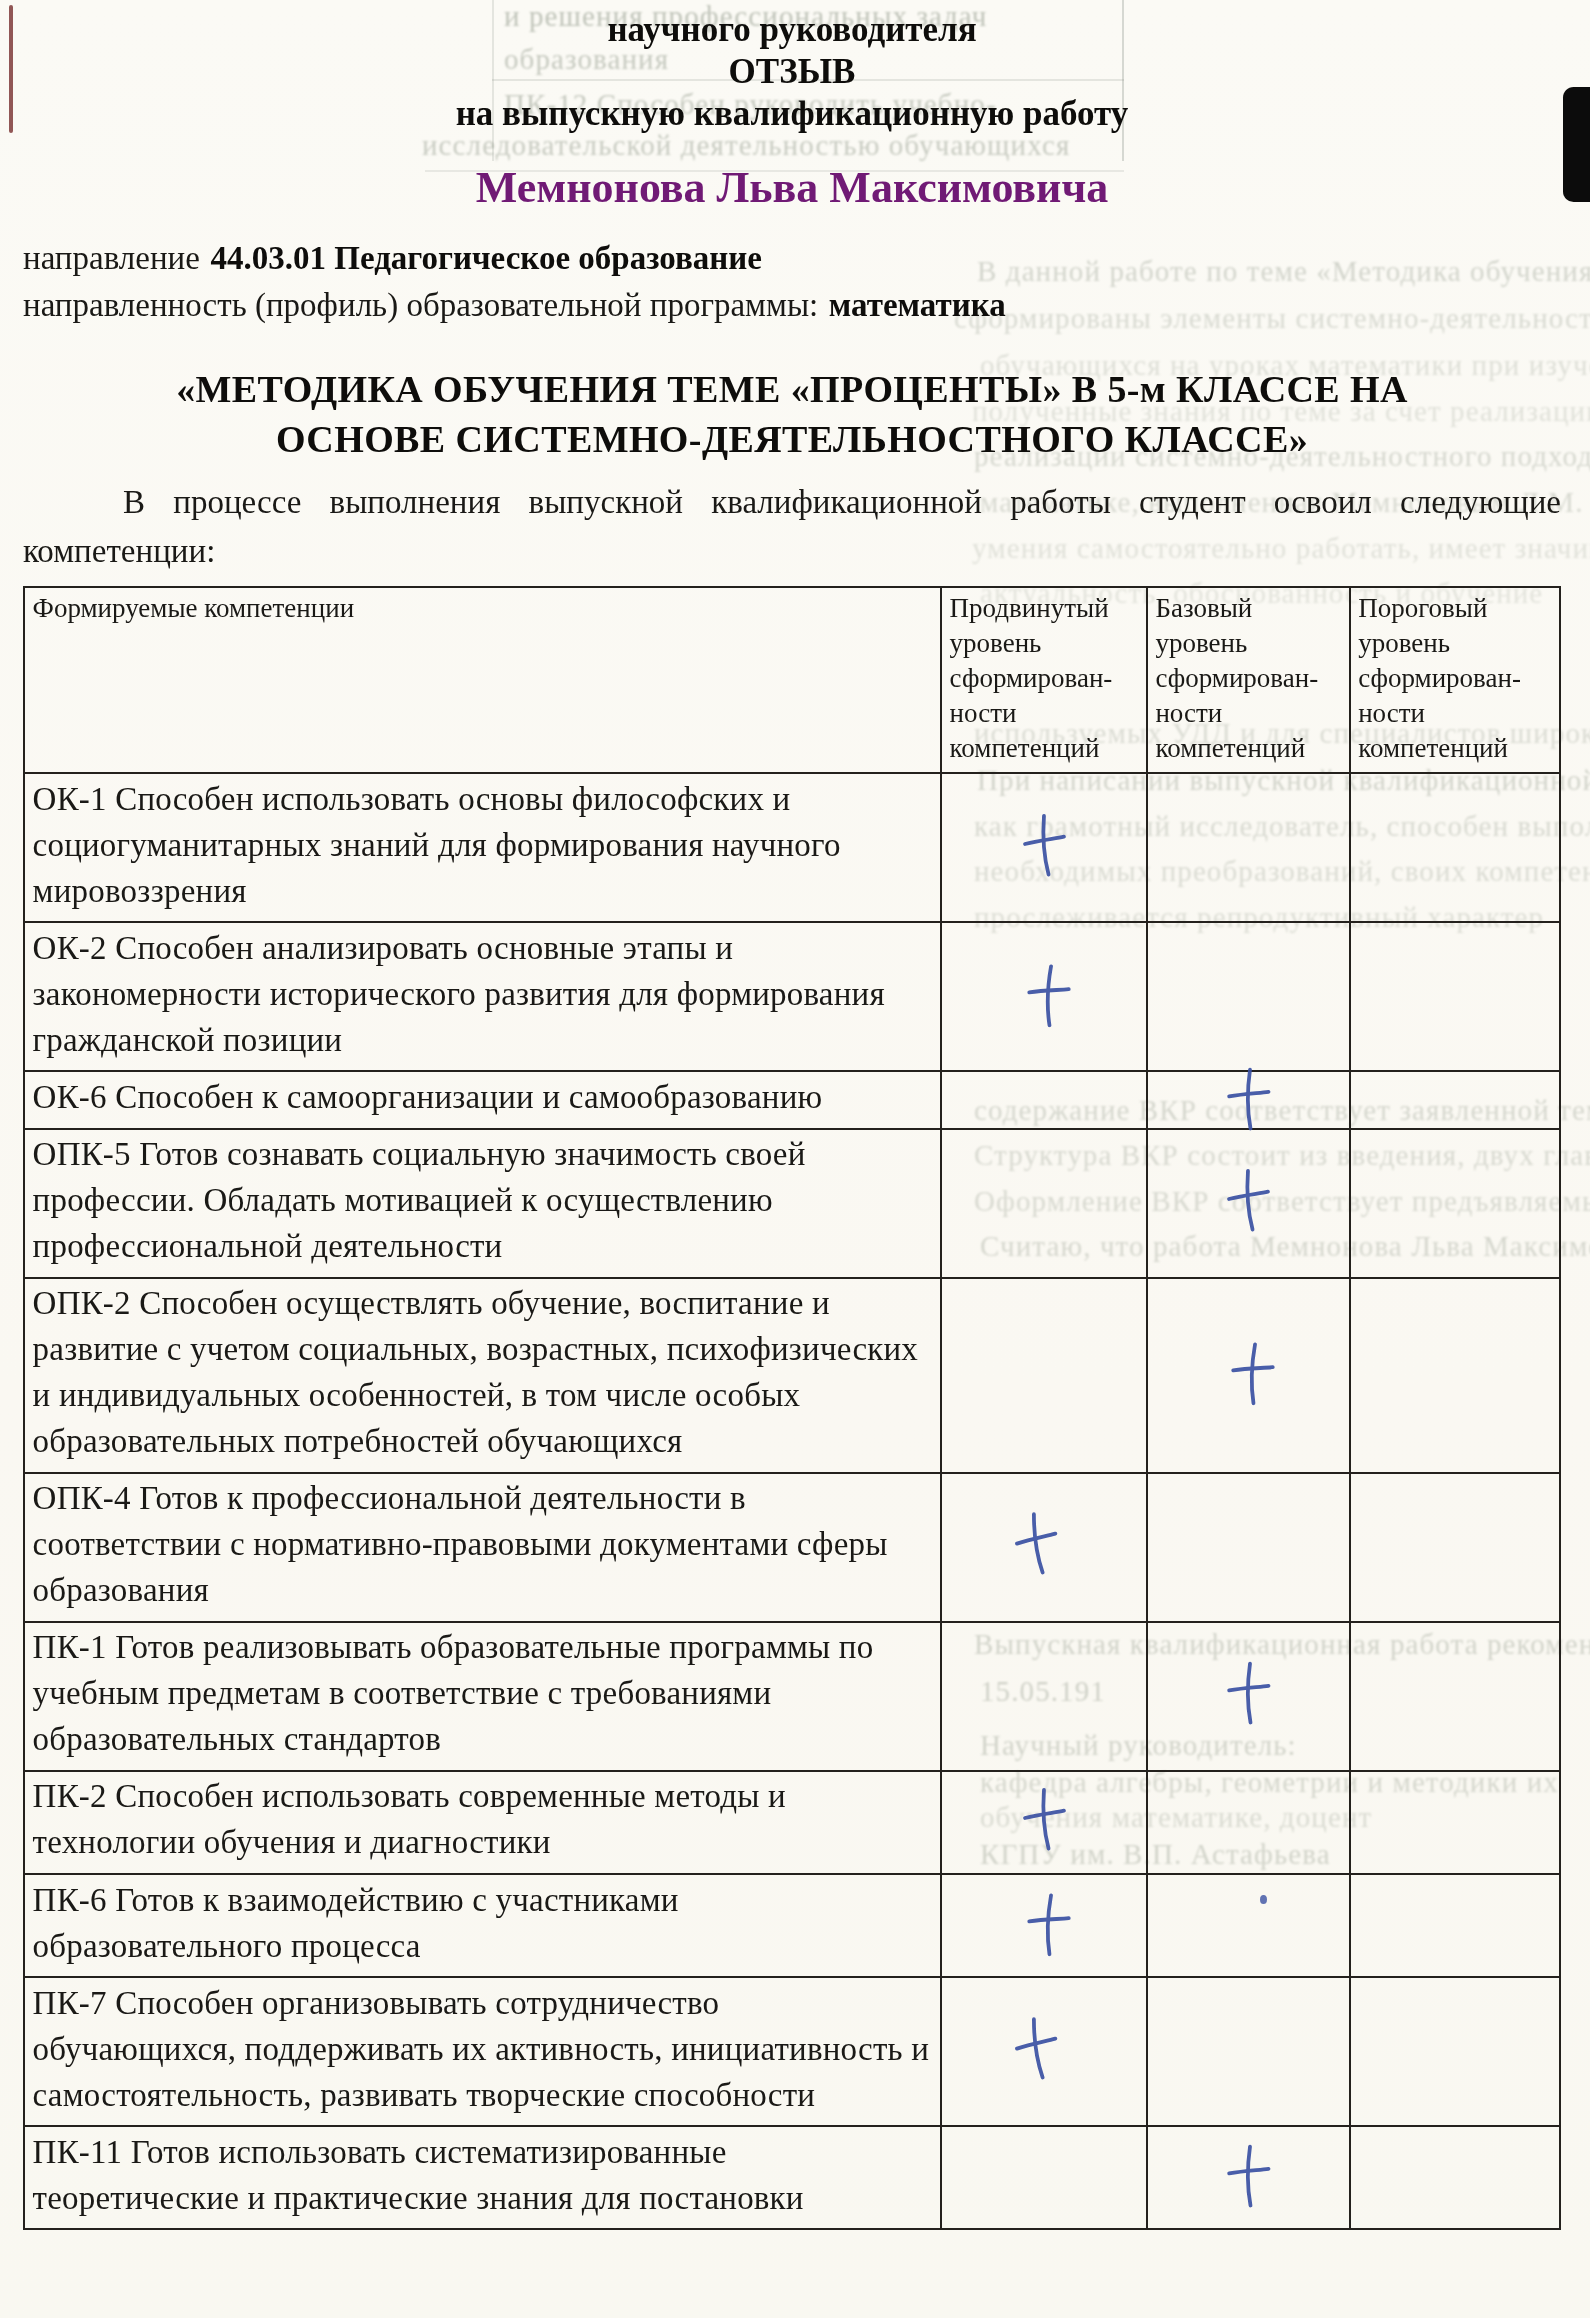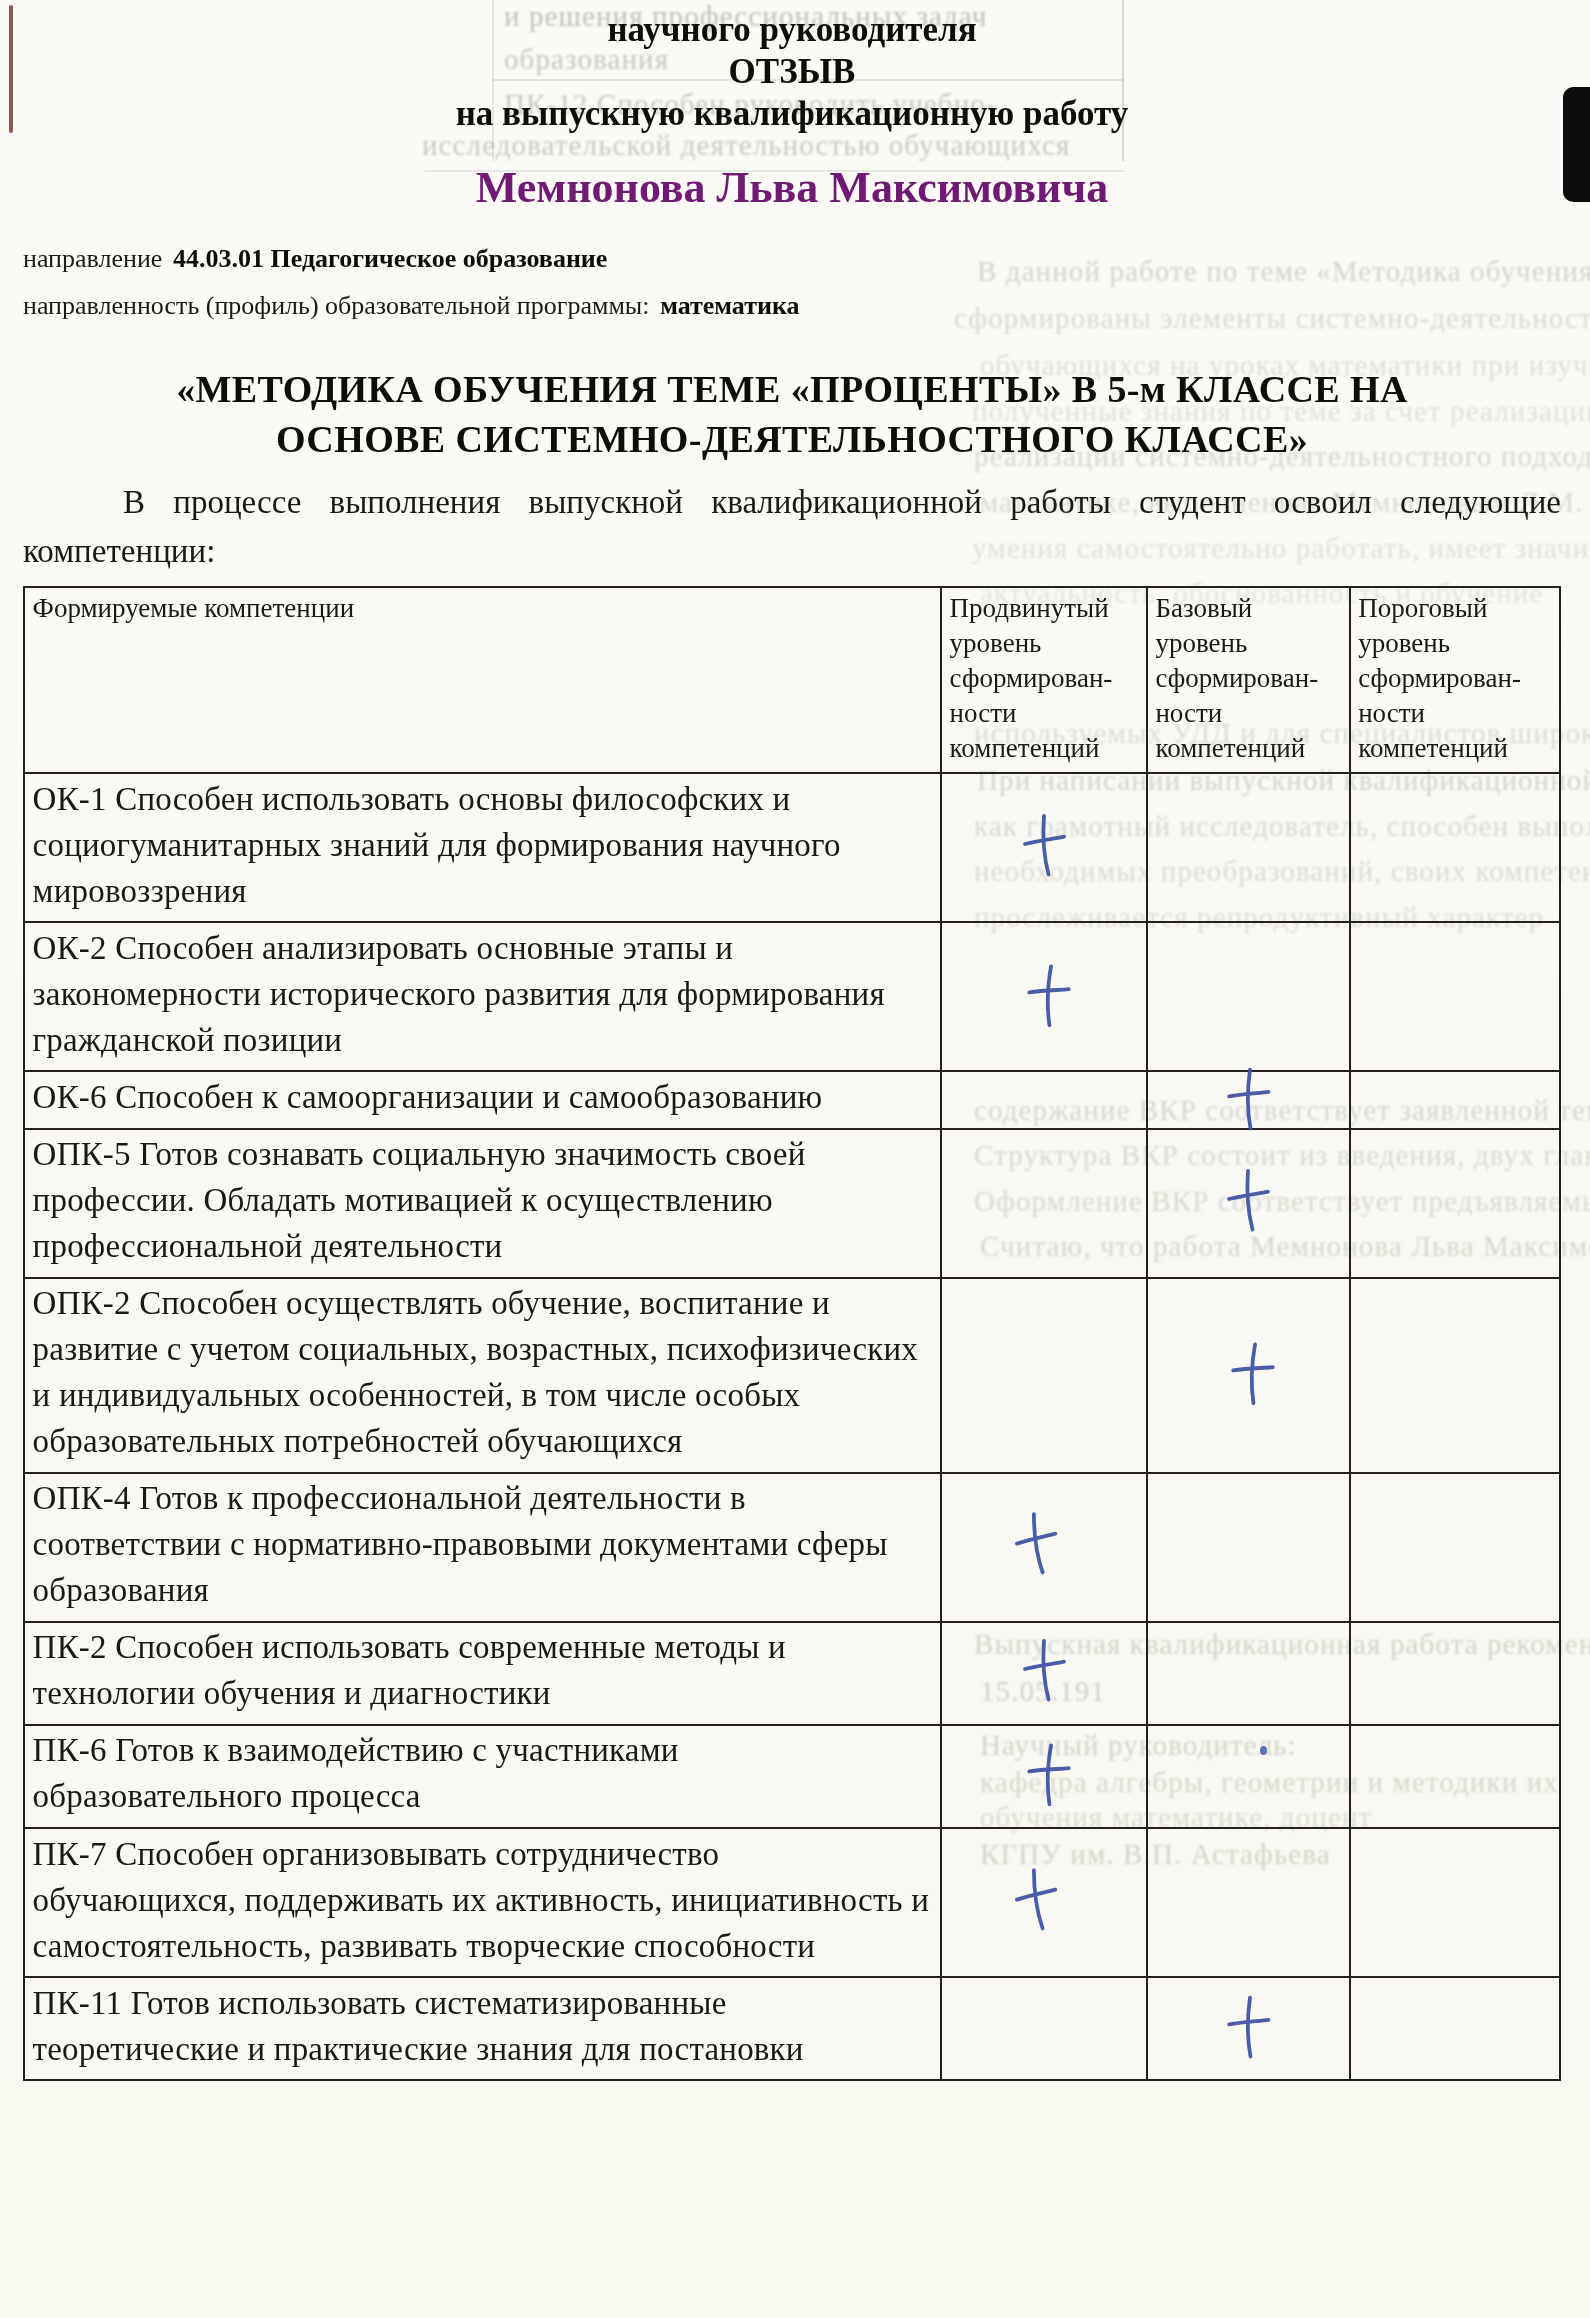--- a/index.html
+++ b/index.html
@@ -20,21 +20,21 @@
   .bl-v2{left:492px;top:0;width:2.3px;height:161px;opacity:.2;}
   .bl-h1{left:492px;top:79px;width:632px;height:2.3px;opacity:.2;}
   .bl-h2{left:425px;top:170px;width:699px;height:2.3px;opacity:.16;}
   
   .scan-blob{position:absolute;right:0;top:87px;width:27px;height:115px;background:#0c0c0c;border-radius:10.6px 0 0 10.6px;z-index:6;}
   .edge-red{position:absolute;left:9px;top:4.6px;width:3.8px;height:128px;background:#6e2020;opacity:.75;border-radius:2.3px;z-index:6;}
   
   .content{position:relative;z-index:2;padding:9px 29px 0 23px;}
   .heading{text-align:center;font-weight:bold;font-size:35px;line-height:42px;color:#0e0d0b;}
   .student{text-align:center;font-weight:bold;font-size:44px;line-height:42px;margin-top:32px;color:#701a75;}
-  .meta{font-size:26px;line-height:47px;}
+  .meta{font-size:33px;line-height:47px;}
   .meta-first{margin-top:26px;}
   .lbl{margin-right:10.6px;}
   .b{font-weight:bold;color:#0e0d0b;}
   .work-title{text-align:center;font-weight:bold;font-size:38px;line-height:50px;margin-top:35px;color:#0e0d0b;letter-spacing:0.4px;}
   .intro{font-size:33px;line-height:49px;margin-top:13.7px;text-align:justify;text-indent:100px;}
   
   table.comp{width:100%;border-collapse:collapse;table-layout:fixed;margin-top:10.6px;font-size:33px;line-height:46px;}
   table.comp th,table.comp td{border:2.3px solid #24211d;vertical-align:top;text-align:left;font-weight:normal;}
   table.comp th{font-size:27px;line-height:35px;padding:3px 6px 6px 7.6px;}
   th.h-comp{font-size:33px;line-height:44px;}
@@ -202,20 +202,33 @@
               <svg width="49" height="68" viewBox="0 0 64 90">
                 <path d="M34 6 C31 30 30 55 36 84" fill="none" stroke="#3b51a3" stroke-width="5" stroke-linecap="round"></path>
                 <path d="M7 42 C26 38 46 37 59 35" fill="none" stroke="#3b51a3" stroke-width="5" stroke-linecap="round"></path>
               </svg>
             </span>
           </td>
           <td class="c-level"></td>
           <td class="c-level"></td>
         </tr>
         <tr>
+          <td class="c-text">ПК-1  Готов реализовывать образовательные программы по учебным предметам в соответствие с требованиями образовательных стандартов</td>
+          <td class="c-level"></td>
+          <td class="c-level">
+            <span class="ink-mark m3">
+              <svg width="49" height="68" viewBox="0 0 64 90">
+                <path d="M34 6 C31 30 30 55 36 84" fill="none" stroke="#3b51a3" stroke-width="5" stroke-linecap="round"></path>
+                <path d="M7 42 C26 38 46 37 59 35" fill="none" stroke="#3b51a3" stroke-width="5" stroke-linecap="round"></path>
+              </svg>
+            </span>
+          </td>
+          <td class="c-level"></td>
+        </tr>
+        <tr>
           <td class="c-text">ПК-2  Способен использовать современные методы и технологии обучения и диагностики</td>
           <td class="c-level">
             <span class="ink-mark m0">
               <svg width="49" height="68" viewBox="0 0 64 90">
                 <path d="M34 6 C31 30 30 55 36 84" fill="none" stroke="#3b51a3" stroke-width="5" stroke-linecap="round"></path>
                 <path d="M7 42 C26 38 46 37 59 35" fill="none" stroke="#3b51a3" stroke-width="5" stroke-linecap="round"></path>
               </svg>
             </span>
           </td>
           <td class="c-level"></td>

